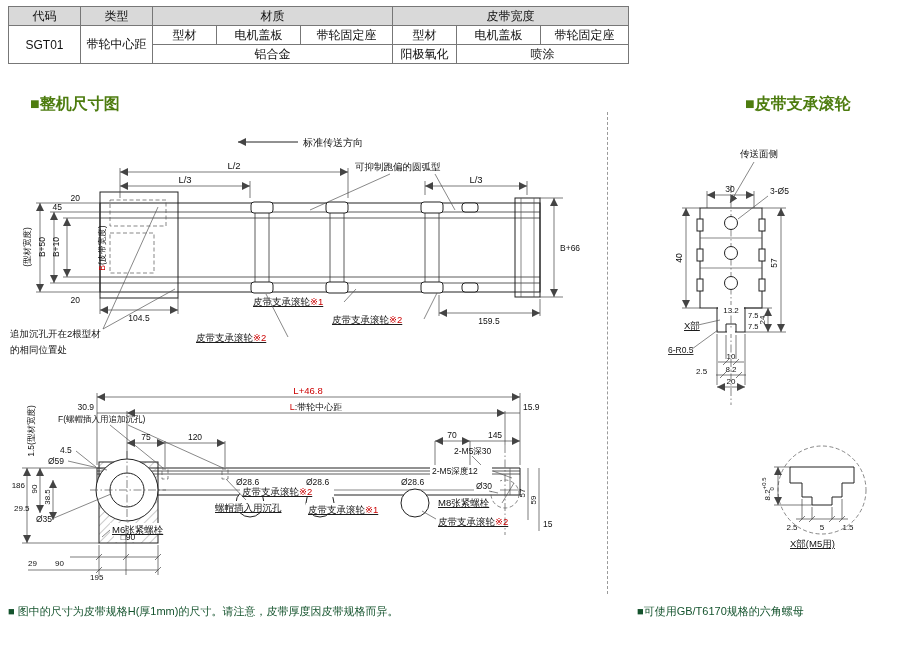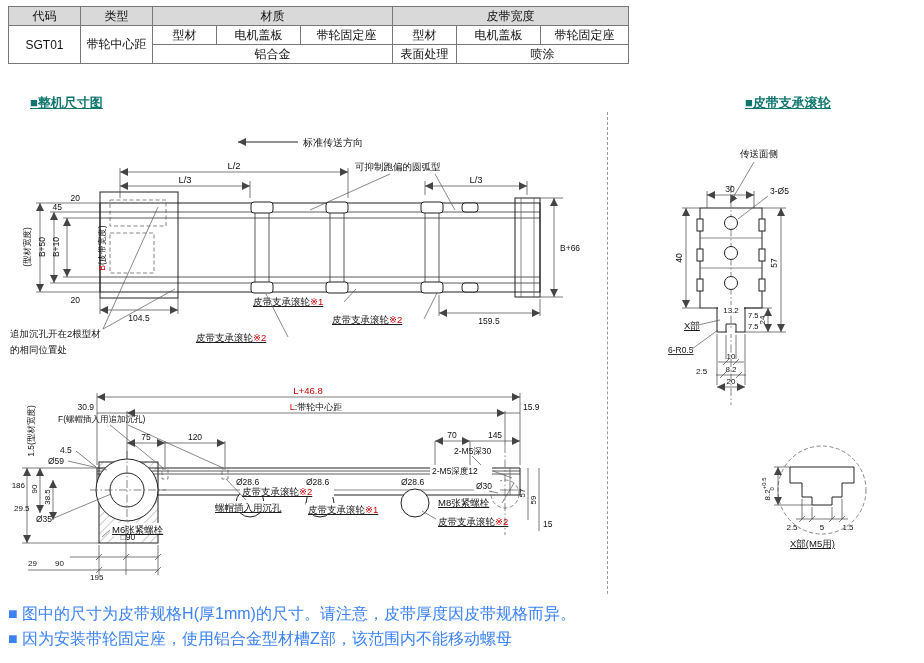--- a/index.html
+++ b/index.html
@@ -5,23 +5,23 @@
   * { margin:0; padding:0; box-sizing:border-box; }
   html,body { width:924px; height:663px; background:#fff;
     font-family:"Liberation Sans","DejaVu Sans",sans-serif; color:#111; }
   .page { position:absolute; inset:0; width:924px; height:663px; overflow:hidden; }
 
   table.spec { position:absolute; left:8px; top:6px; border-collapse:collapse;
     font-size:12px; text-align:center; color:#111; table-layout:fixed; }
   table.spec td { border:1px solid #777; height:19px; padding:0 2px; background:#fff; overflow:hidden; white-space:nowrap; }
   table.spec tr.hd td { background:#d9d9d9; }
 
-  .sec-title { position:absolute; font-size:13px; font-weight:bold; color:#0f766e;text-decoration:underline; }
+  .sec-title { position:absolute; font-size:16px; font-weight:bold; color:#4d7c0f; }
   .divider { position:absolute; left:607px; top:112px; height:482px; width:0; border-left:1px dashed #9a9a9a; }
-  .note { position:absolute; font-size:16px; color:#3b82f6; white-space:nowrap; }
+  .note { position:absolute; font-size:11px; color:#14532d; white-space:nowrap; }
 
   svg.drawing { position:absolute; }
   .ln  { stroke:#222; stroke-width:1; fill:none; }
   .ln2 { stroke:#333; stroke-width:0.8; fill:none; }
   .tn  { stroke:#555; stroke-width:0.7; fill:none; }
   .dim { stroke:#444; stroke-width:0.7; fill:none; }
   .dash { stroke-dasharray:4 2.5; }
   .ddot { stroke-dasharray:8 2.5 1.5 2.5; }
   .fillw { fill:#fff; stroke:#222; stroke-width:1; }
   .wbg { fill:#fff; stroke:none; }
@@ -60,21 +60,21 @@
       <td rowspan="2">带轮中心距</td>
       <td>型材</td>
       <td>电机盖板</td>
       <td>带轮固定座</td>
       <td>型材</td>
       <td>电机盖板</td>
       <td>带轮固定座</td>
     </tr>
     <tr>
       <td colspan="3">铝合金</td>
-      <td>表面处理</td>
+      <td>阳极氧化</td>
       <td colspan="2">喷涂</td>
     </tr>
   </tbody>
     </table>
 
   <div class="sec-title" style="left:30px;top:94px">■整机尺寸图</div>
   <div class="sec-title" style="left:745px;top:94px">■皮带支承滚轮</div>
   <div class="divider"></div>
 
   <svg class="drawing" style="left:10px;top:115px" width="600" height="270" viewBox="0 0 600 270">
@@ -453,15 +453,15 @@
       <line class="dim" x1="209" y1="407" x2="215" y2="401"></line>
       <line class="dim" x1="219" y1="407" x2="225" y2="401"></line>
       <text class="mid t8" x="172" y="415">2.5</text>
       <text class="mid t8" x="202" y="415">5</text>
       <text class="mid t8" x="228" y="415">1.5</text>
       <text class="t95 u" x="170" y="432">X部(M5用)</text>
     </g>
   </svg>
 
   <div class="note" style="left:8px;top:604px">■ 图中的尺寸为皮带规格H(厚1mm)的尺寸。请注意，皮带厚度因皮带规格而异。</div>
-  <div class="note" style="left:8px;top:629px">■ 因为安装带轮固定座，使用铝合金型材槽Z部，该范围内不能移动螺母</div>
+  <div class="note" style="left:637px;top:604px">■可使用GB/T6170规格的六角螺母</div>
 
 </div>
 
 </body></html>

